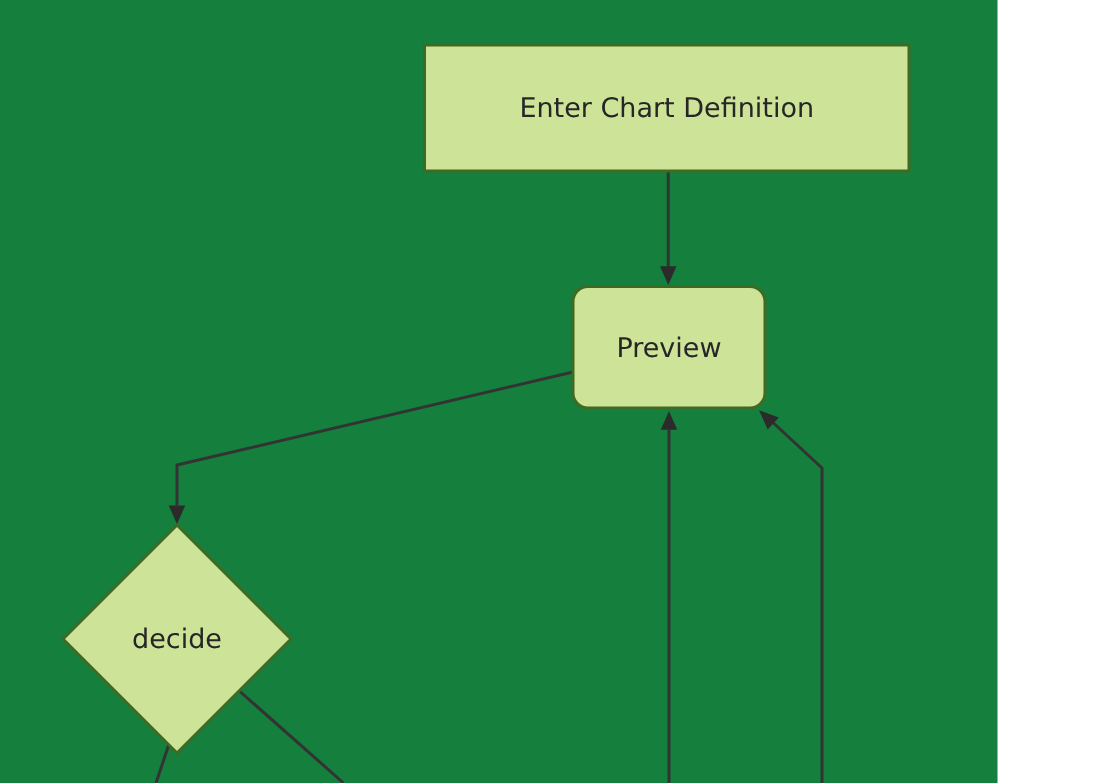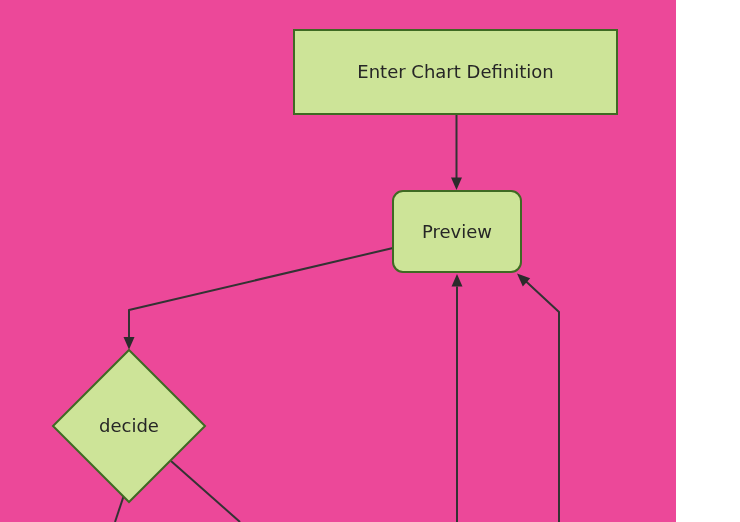--- a/index.html
+++ b/index.html
@@ -8,22 +8,21 @@
     background: #ffffff;
     width: 740px;
     height: 522px;
     overflow: hidden;
     font-family: "DejaVu Sans", "Liberation Sans", sans-serif;
   }
   .stage {
     position: relative;
     width: 665px;
     height: 522px;
-    background: #ec4899;
-    padding-left: 11px;
+    background: #15803d;
   }
   svg { display: block; }
   .node-label {
     font-family: "DejaVu Sans", "Liberation Sans", sans-serif;
     font-size: 18px;
   }
   .edge-line {
     fill: none;
     stroke-width: 2;
     stroke-linejoin: round;

